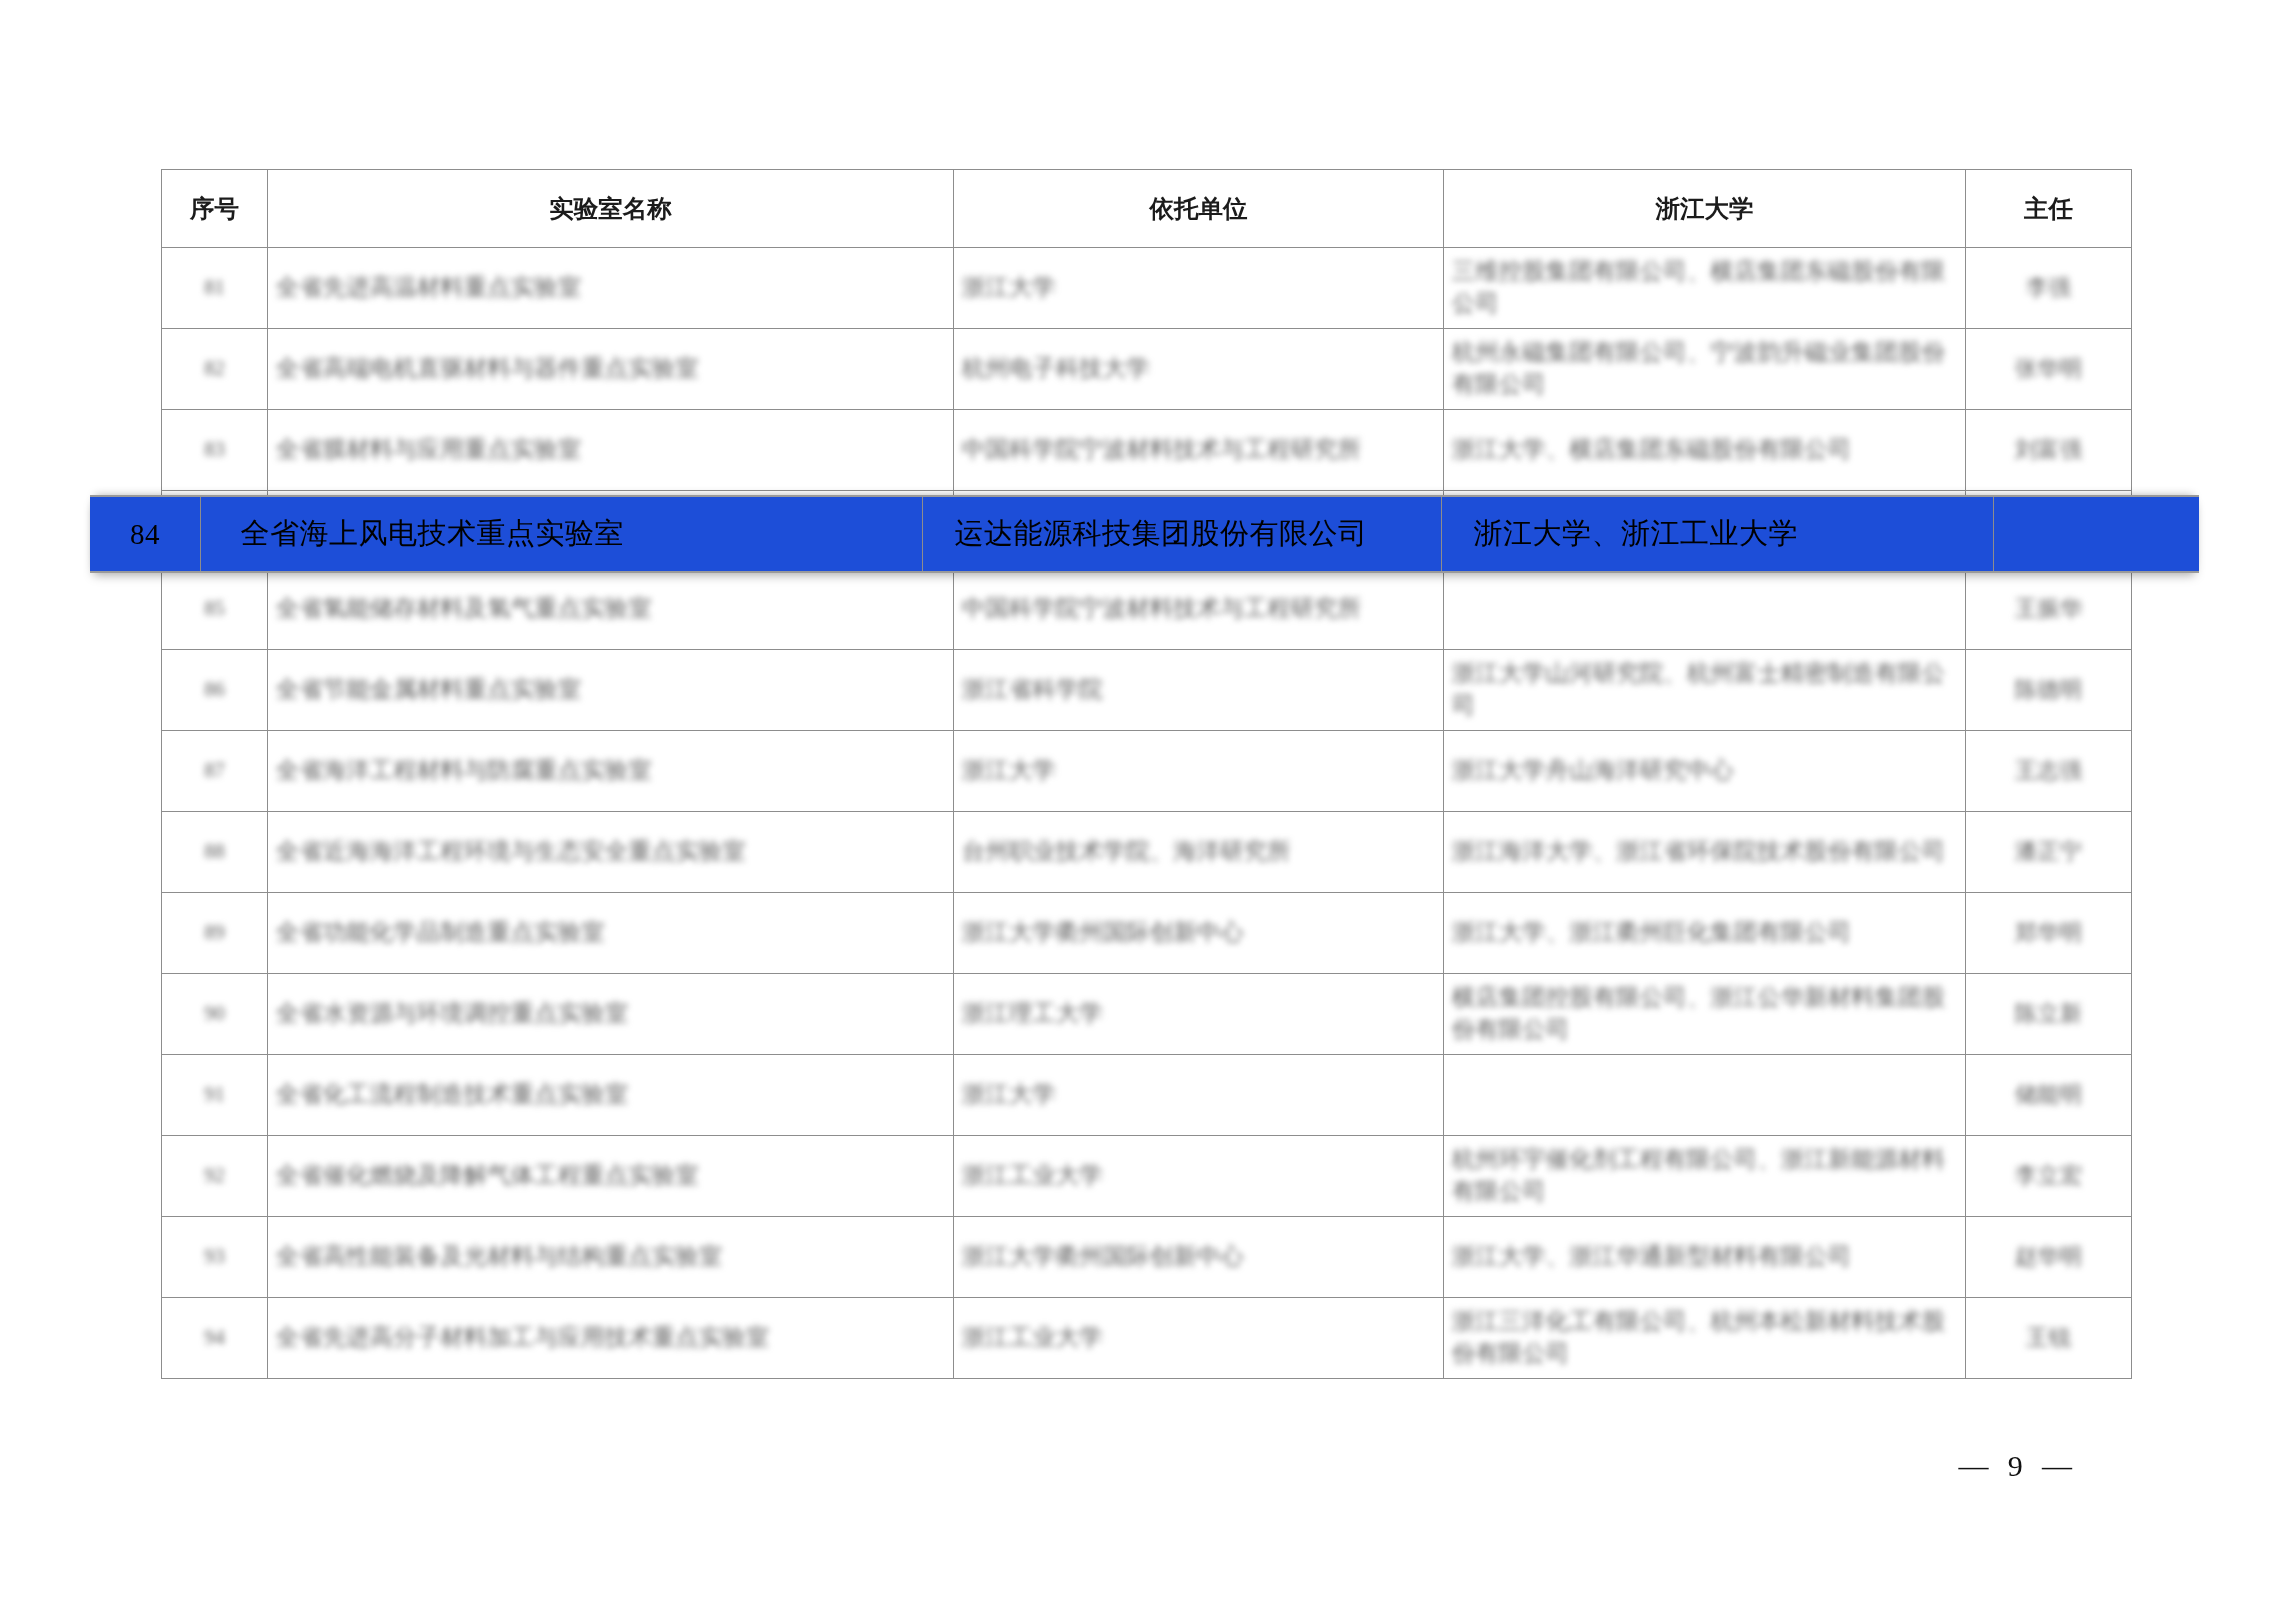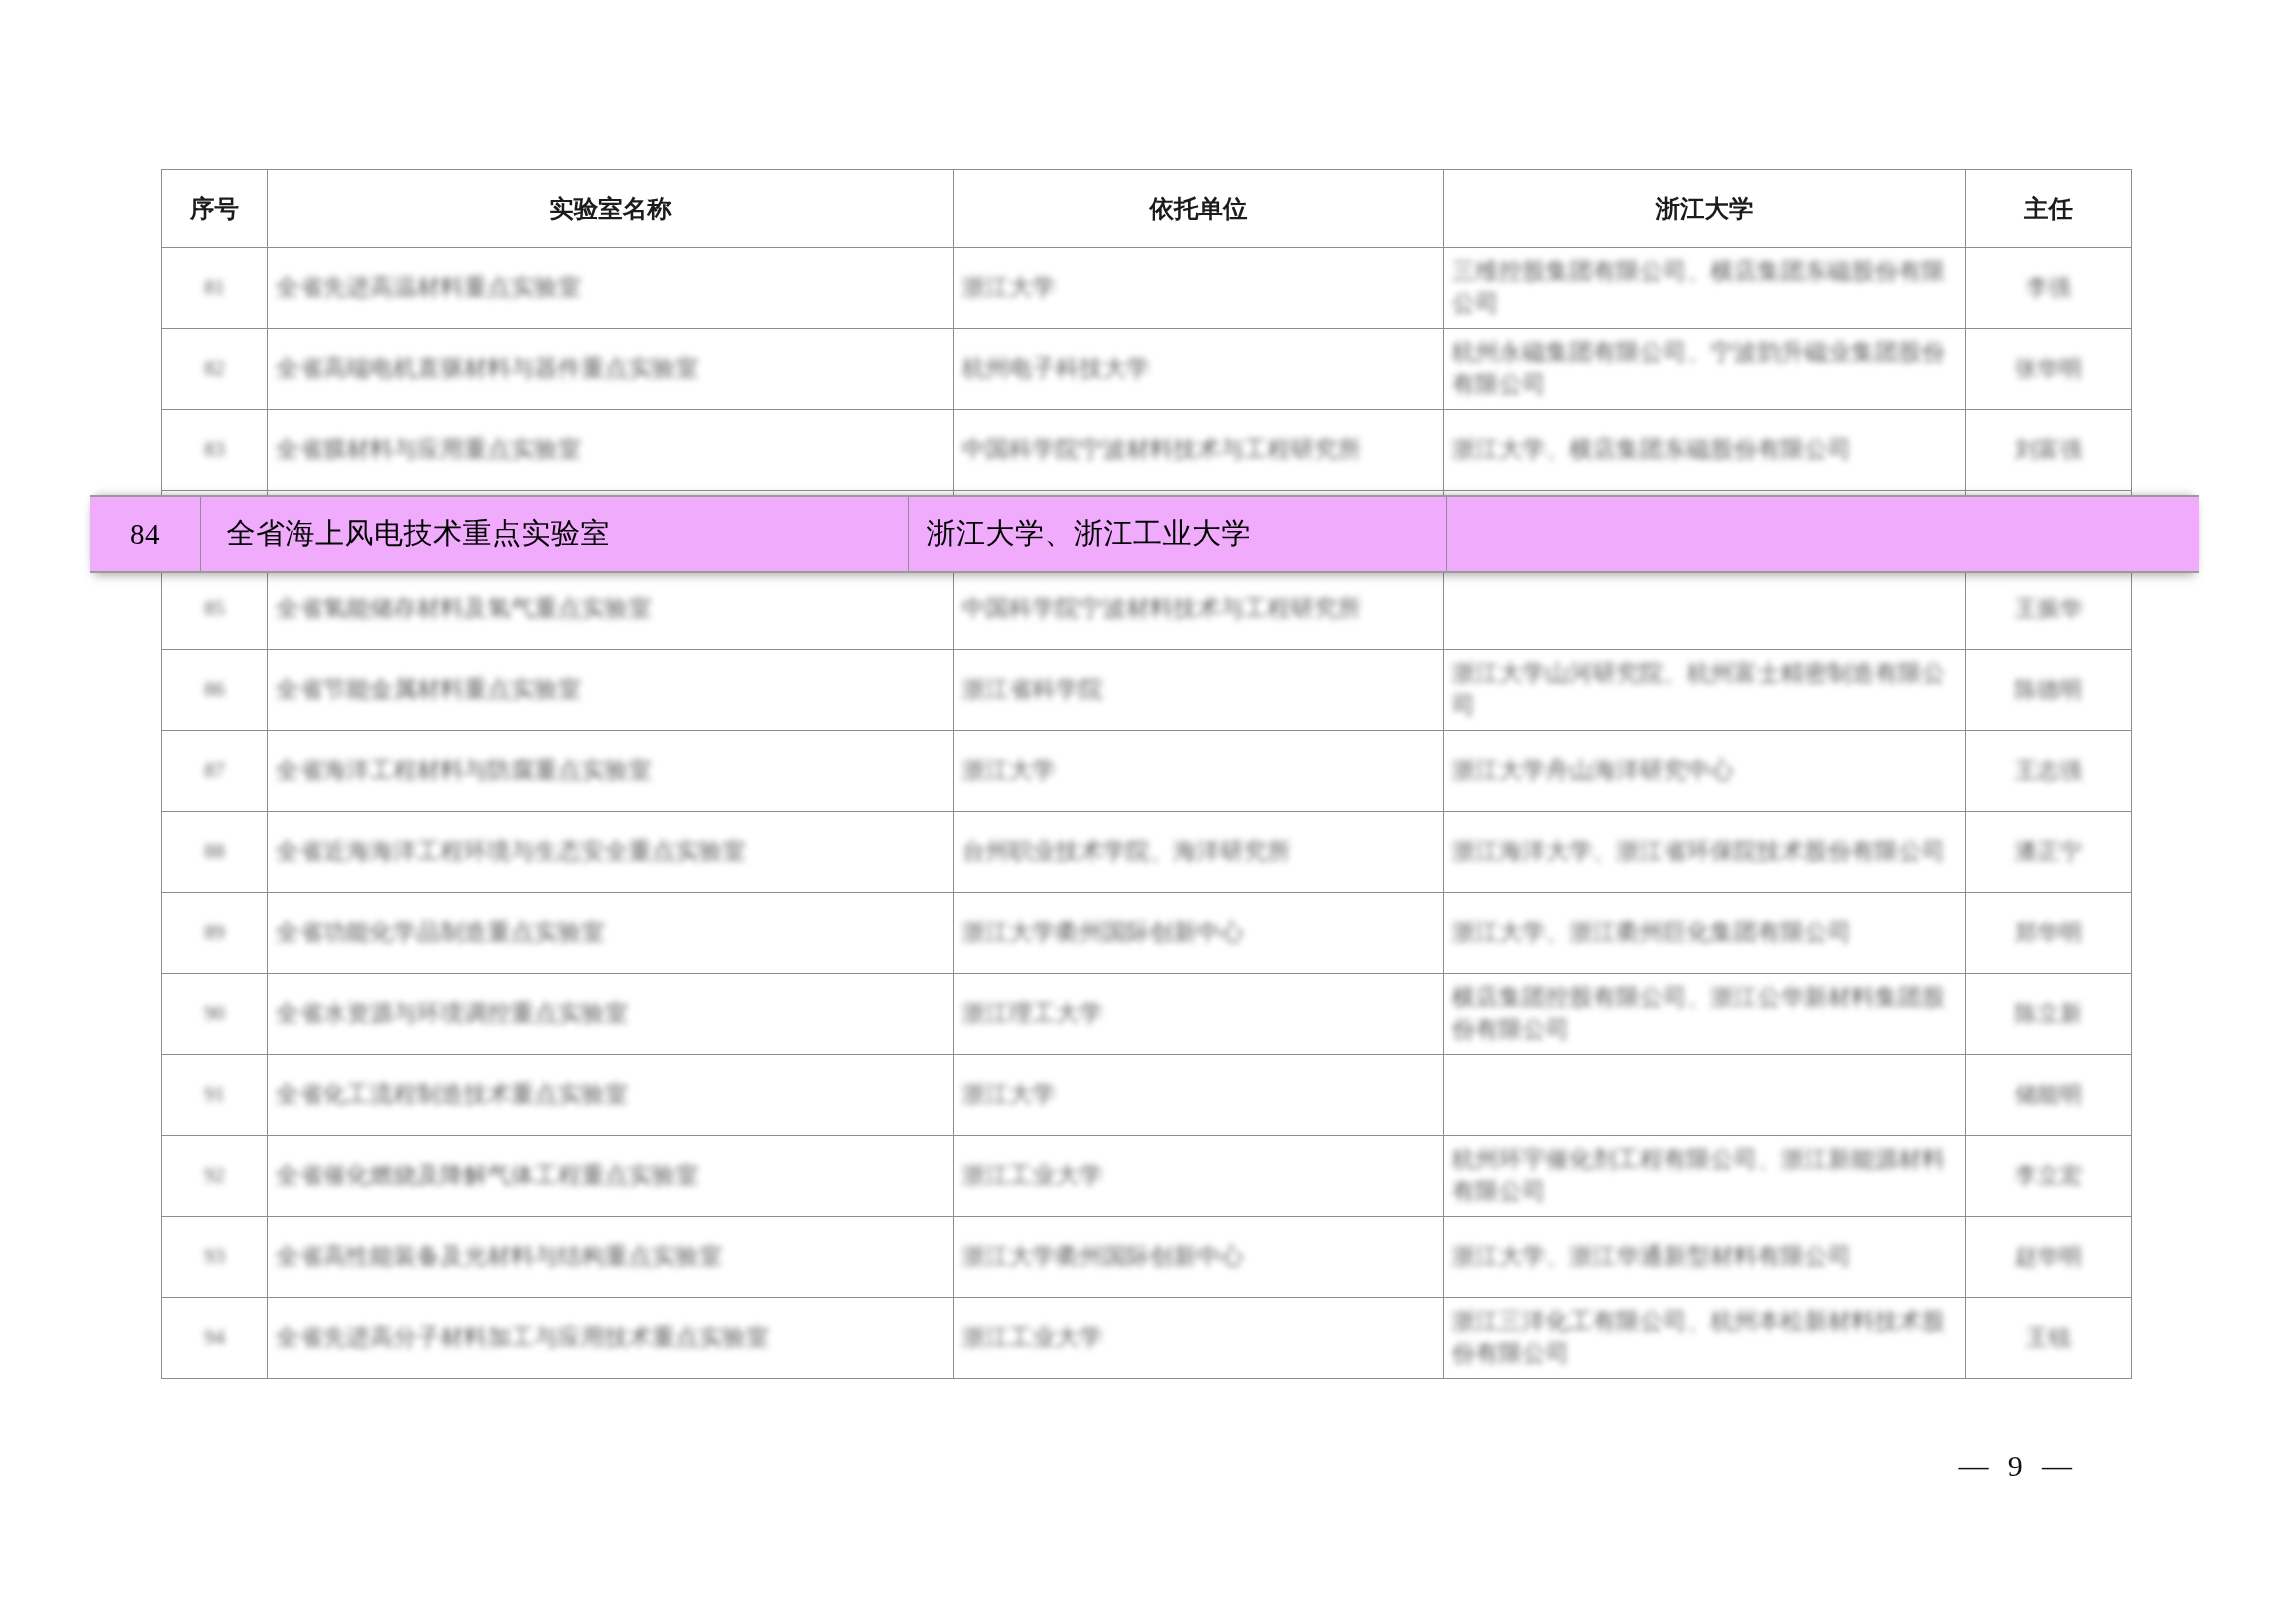--- a/index.html
+++ b/index.html
@@ -95,29 +95,30 @@
     font-size: 22.5px;
   }
 
   
   .focus-row-overlay {
     position: absolute;
     left: 90px;
     top: 495px;
     width: 2109px;
     height: 78px;
-    background: #f0abfc;
+    background: #1d4ed8;
     border-top: 2px solid #9a9a9a;
     border-bottom: 2px solid #9a9a9a;
     box-shadow: 0 5.9px 9.8px -3.9px rgba(0,0,0,0.35),
                 0 -4.9px 8.8px -4.9px rgba(0,0,0,0.28);
     box-sizing: border-box;
     display: flex;
     align-items: stretch;
     z-index: 5;
+    gap: 14px;
   }
   .focus-cell {
     display: flex;
     align-items: center;
     box-sizing: border-box;
     font-size: 29px;
     color: #000;
     letter-spacing: 0.5px;
   }
   .fc-no {
@@ -278,19 +279,20 @@
           <td class="col-joint">浙江三洋化工有限公司、杭州本松新材料技术股份有限公司</td>
           <td class="col-dir">王锐</td>
         </tr>
       </tbody>
     </table>
   </div>
 
   <div class="focus-row-overlay">
     <div class="focus-cell fc-no">84</div>
     <div class="focus-cell fc-name">全省海上风电技术重点实验室</div>
+    <div class="focus-cell fc-host">运达能源科技集团股份有限公司</div>
     <div class="focus-cell fc-joint">浙江大学、浙江工业大学</div>
   </div>
 
   <div class="page-number">— 9 —</div>
 
 </div>
 
 
 </body></html>

